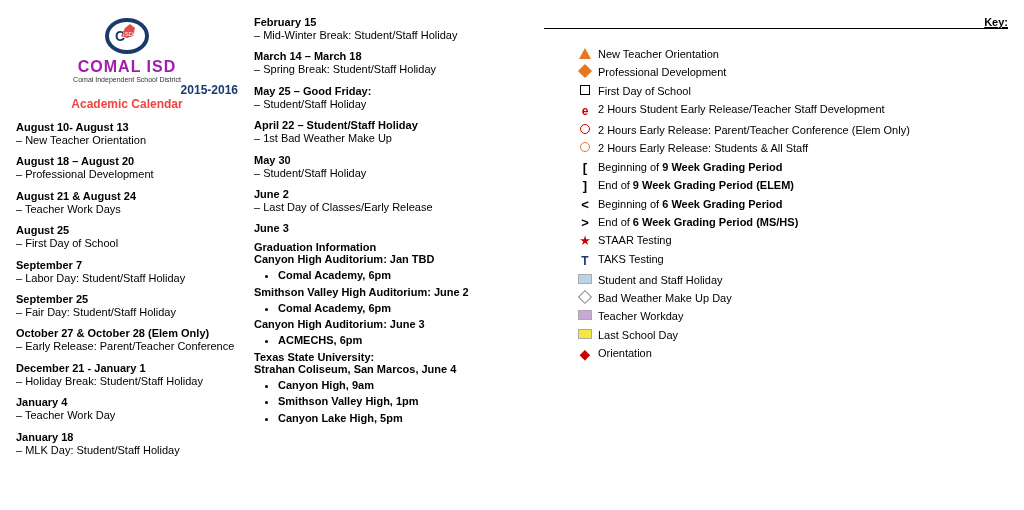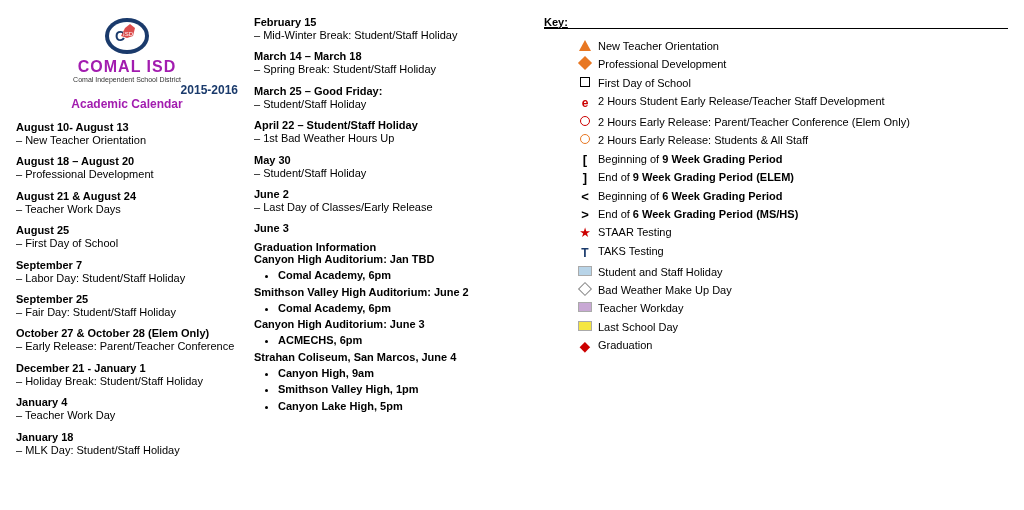--- a/index.html
+++ b/index.html
@@ -34,21 +34,21 @@
     }
     .year-title {
       font-size: 12px;
       font-weight: bold;
       color: #1a3a6b;
       text-align: right;
     }
     .cal-title {
       font-size: 12px;
       font-weight: bold;
-      color: #a21caf;
+      color: #ef4444;
       text-align: center;
       margin-bottom: 10px;
     }
     .section {
       margin-bottom: 7px;
     }
     .date-header {
       font-weight: bold;
       font-size: 11px;
     }
@@ -66,24 +66,24 @@
       margin: 2px 0;
       font-weight: bold;
     }
     ul.bullet-list li {
       font-size: 11px;
       line-height: 1.5;
     }
     
     .key-section {
       border-bottom: 1px solid #000;
-      text-align: left;
-      font-weight: bold;
-      font-size: 11px;
-      margin-bottom: 10px;
+      text-align: right;
+      font-weight: bold;
+      font-size: 11px;
+      margin-bottom: 18px;
       text-decoration: underline;
     }
     .key-item {
       display: flex;
       align-items: flex-start;
       margin-bottom: 3px;
       font-size: 11px;
       line-height: 1.4;
       margin-left: 32px;
     }
@@ -236,26 +236,26 @@
   <div id="col2-content">
       <div class="section">
         <div class="date-header">February 15</div>
         <div class="dash-entry">– Mid-Winter Break: Student/Staff Holiday</div>
       </div>
       <div class="section">
         <div class="date-header">March 14 – March 18</div>
         <div class="dash-entry">– Spring Break: Student/Staff Holiday</div>
       </div>
       <div class="section">
-        <div class="date-header">March 25 – Good Friday:</div>
+        <div class="date-header">May 25 – Good Friday:</div>
         <div class="dash-entry">– Student/Staff Holiday</div>
       </div>
       <div class="section">
         <div class="date-header">April 22 – Student/Staff Holiday</div>
-        <div class="dash-entry">– 1st Bad Weather Hours Up</div>
+        <div class="dash-entry">– 1st Bad Weather Make Up</div>
       </div>
       <div class="section">
         <div class="date-header">May 30</div>
         <div class="dash-entry">– Student/Staff Holiday</div>
       </div>
       <div class="section">
         <div class="date-header">June 2</div>
         <div class="dash-entry">– Last Day of Classes/Early Release</div>
       </div>
       <div class="section">
@@ -269,20 +269,21 @@
         <li>Comal Academy, 6pm</li>
       </ul>
       <div class="bold-entry">Smithson Valley High Auditorium:  June 2</div>
       <ul class="bullet-list">
         <li>Comal Academy, 6pm</li>
       </ul>
       <div class="bold-entry">Canyon High Auditorium:  June 3</div>
       <ul class="bullet-list">
         <li>ACMECHS, 6pm</li>
       </ul>
+      <div class="bold-entry">Texas State University:</div>
       <div class="bold-entry">Strahan Coliseum, San Marcos, June 4</div>
       <ul class="bullet-list">
         <li>Canyon High, 9am</li>
         <li>Smithson Valley High, 1pm</li>
         <li>Canyon Lake High, 5pm</li>
       </ul>
     </div>
 </div>
 
 <div class="col3">
@@ -381,16 +382,16 @@
       <div class="key-item">
         <div class="key-icon">
           <div class="swatch-yellow"></div>
         </div>
         <div class="key-label">Last School Day</div>
       </div>
       <div class="key-item">
         <div class="key-icon">
           <span class="swatch-red-dot" style="color: rgb(204, 0, 0);">◆</span>
         </div>
-        <div class="key-label">Graduation</div>
+        <div class="key-label">Orientation</div>
       </div>
     </div>
 </div>
 
 </body></html>

